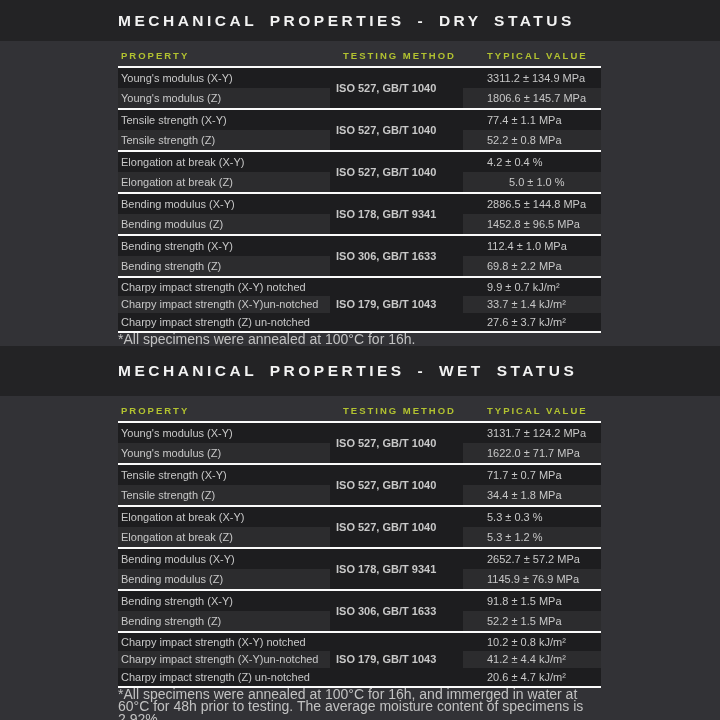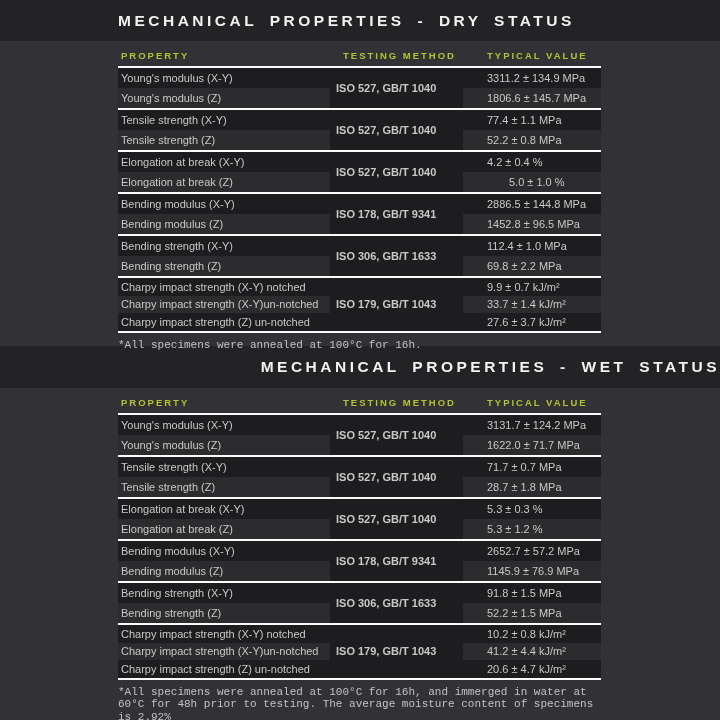--- a/index.html
+++ b/index.html
@@ -18,21 +18,21 @@
     width:720px;height:720px;overflow:hidden;
     background:var(--page-bg);
     font-family:"Liberation Sans", sans-serif;
     -webkit-font-smoothing:antialiased;
   }
   .band{
     background:var(--band-bg);
     display:flex;align-items:center;
   }
   .band-top{height:41px;}
-  .band-mid{height:42px;justify-content:flex-end;}
+  .band-mid{height:50px;}
   .section-title{
     margin-left:118px;
     color:var(--title);
     font-size:15.5px;font-weight:600;
     letter-spacing:3.5px;word-spacing:5px;
     white-space:nowrap;
   }
   .table-section{background:var(--page-bg);}
   .section-dry{height:305px;}
   .section-wet{height:318px;}
@@ -59,24 +59,23 @@
     display:flex;align-items:center;
     color:var(--text);font-size:11px;
     white-space:nowrap;overflow:hidden;
   }
   .cell-prop{grid-column:1;padding-left:3px;}
   .cell-method{grid-column:2;padding-left:6px;font-weight:bold;}
   .cell-value{grid-column:3;padding-left:24px;}
   .stripe{background:var(--row-stripe);}
   .footnote{
     margin-left:118px;
-    padding-top:6px;
     width:492px;
     color:var(--footnote);
-    font-size:11px;line-height:12.5px;font-family:Liberation Mono, monospace;
+    font-size:14px;line-height:12.5px;
   }
 </style>
 </head>
 <body>
 
 <div class="band band-top">
   <div class="section-title">MECHANICAL PROPERTIES - DRY STATUS</div>
 </div>
 
 <div class="table-section section-dry">
@@ -152,21 +151,21 @@
           <div class="cell cell-prop" style="grid-row: 1;">Young's modulus (X-Y)</div>
           <div class="cell cell-value" style="grid-row: 1;">3131.7 ± 124.2 MPa</div>
           <div class="cell cell-prop stripe" style="grid-row: 2;">Young's modulus (Z)</div>
           <div class="cell cell-value stripe" style="grid-row: 2;">1622.0 ± 71.7 MPa</div>
           <div class="cell cell-method" style="grid-row: 1 / span 2;">ISO 527, GB/T 1040</div>
         </div>
         <div class="group rows2">
           <div class="cell cell-prop" style="grid-row: 1;">Tensile strength (X-Y)</div>
           <div class="cell cell-value" style="grid-row: 1;">71.7 ± 0.7 MPa</div>
           <div class="cell cell-prop stripe" style="grid-row: 2;">Tensile strength (Z)</div>
-          <div class="cell cell-value stripe" style="grid-row: 2;">28.7 ± 1.8 MPa</div>
+          <div class="cell cell-value stripe" style="grid-row: 2;">34.4 ± 1.8 MPa</div>
           <div class="cell cell-method" style="grid-row: 1 / span 2;">ISO 527, GB/T 1040</div>
         </div>
         <div class="group rows2">
           <div class="cell cell-prop" style="grid-row: 1;">Elongation at break (X-Y)</div>
           <div class="cell cell-value" style="grid-row: 1;">5.3 ± 0.3 %</div>
           <div class="cell cell-prop stripe" style="grid-row: 2;">Elongation at break (Z)</div>
           <div class="cell cell-value stripe" style="grid-row: 2;">5.3 ± 1.2 %</div>
           <div class="cell cell-method" style="grid-row: 1 / span 2;">ISO 527, GB/T 1040</div>
         </div>
         <div class="group rows2">

